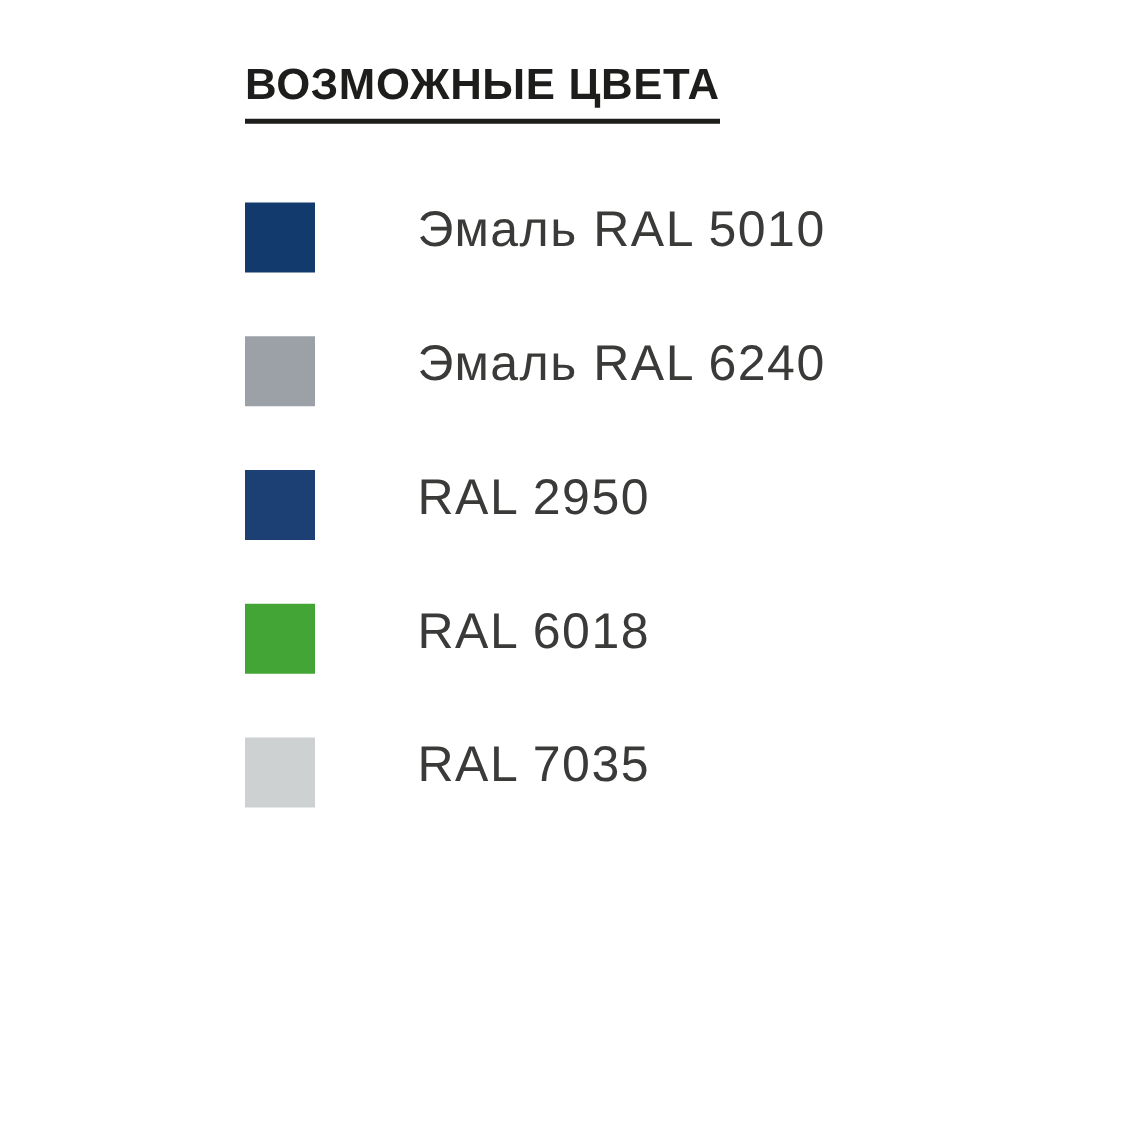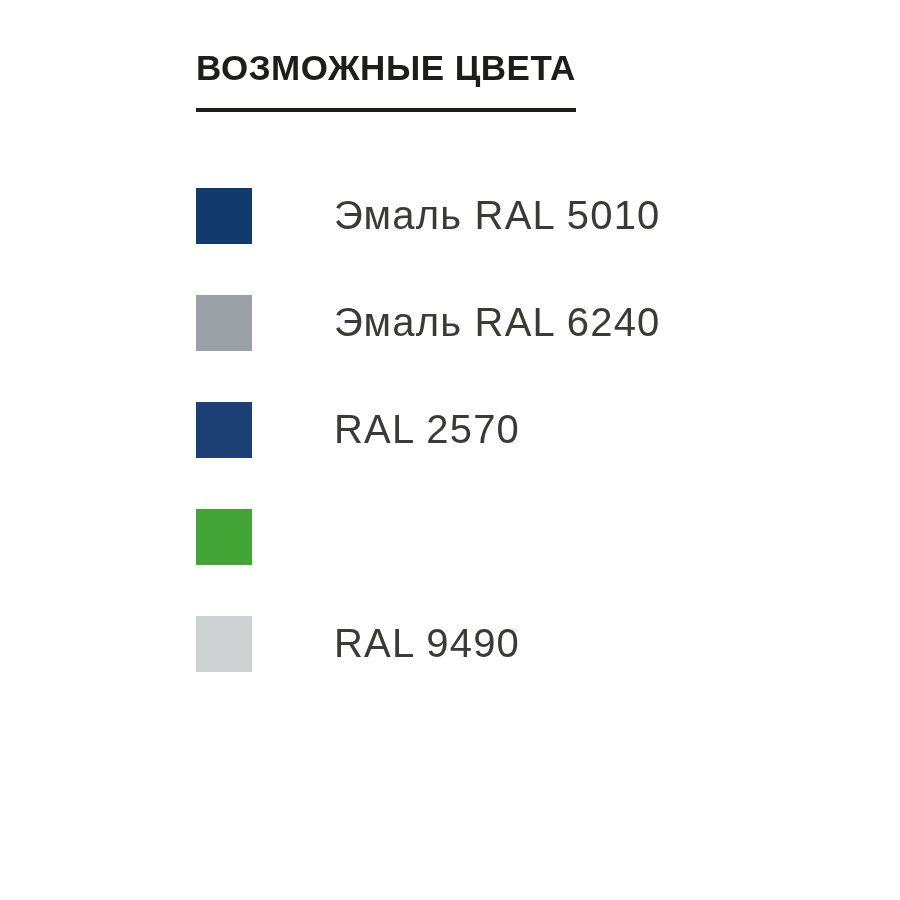--- a/index.html
+++ b/index.html
@@ -21,34 +21,34 @@
   }
   .title {
     position: absolute;
     left: 196px;
     top: 48px;
     font-size: 35px;
     font-weight: bold;
     letter-spacing: 0.5px;
     color: #1d1d1b;
     text-transform: uppercase;
-    padding-bottom: 20px;
+    padding-bottom: 7px;
     border-bottom: 4px solid #1d1d1b;
     display: inline-block;
     white-space: nowrap;
   }
   .color-list {
     position: absolute;
     left: 196px;
     top: 162px;
     width: 660px;
   }
   .color-row {
     display: flex;
-    align-items: center;
+    align-items: flex-start;
     height: 107px;
   }
   .swatch {
     width: 56px;
     height: 56px;
     flex: 0 0 56px;
   }
   .color-label {
     margin-left: 82px;
     font-size: 40px;
@@ -74,26 +74,27 @@
 
     <div class="color-row">
       <div class="swatch" style="background: rgb(155, 161, 166);"></div>
       <div class="color-label">Эмаль RAL 6240</div>
     </div>
 
 
 
     <div class="color-row">
       <div class="swatch" style="background: rgb(28, 63, 116);"></div>
-      <div class="color-label">RAL 2570</div>
+      <div class="color-label">RAL 2950</div>
     </div>
 
     <div class="color-row">
       <div class="swatch" style="background: rgb(67, 165, 54);"></div>
+      <div class="color-label">RAL 6018</div>
     </div>
 
     <div class="color-row">
       <div class="swatch" style="background: rgb(205, 209, 210);"></div>
-      <div class="color-label">RAL 9490</div>
+      <div class="color-label">RAL 7035</div>
     </div>
 
   </div>
 </div>
 
 </body></html>

